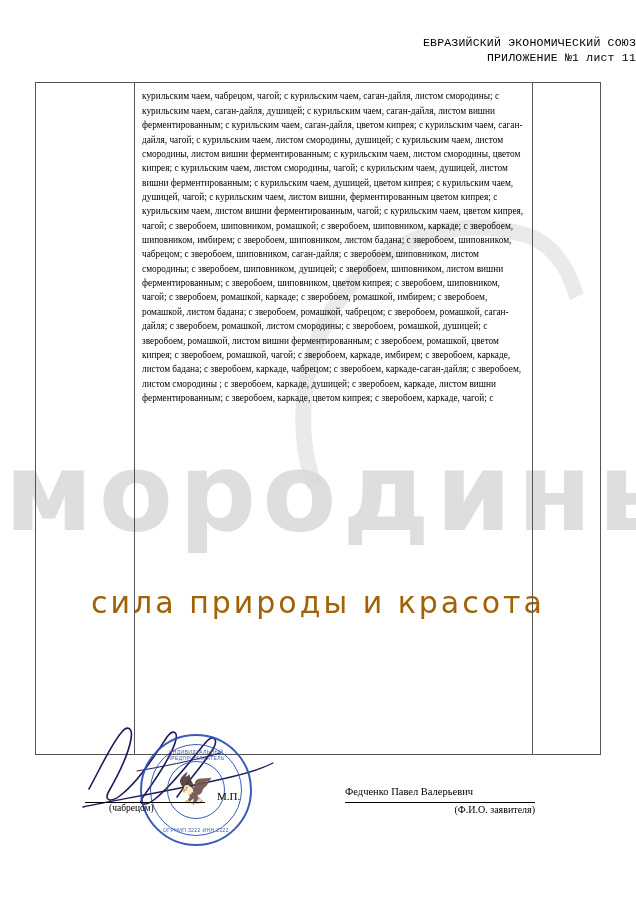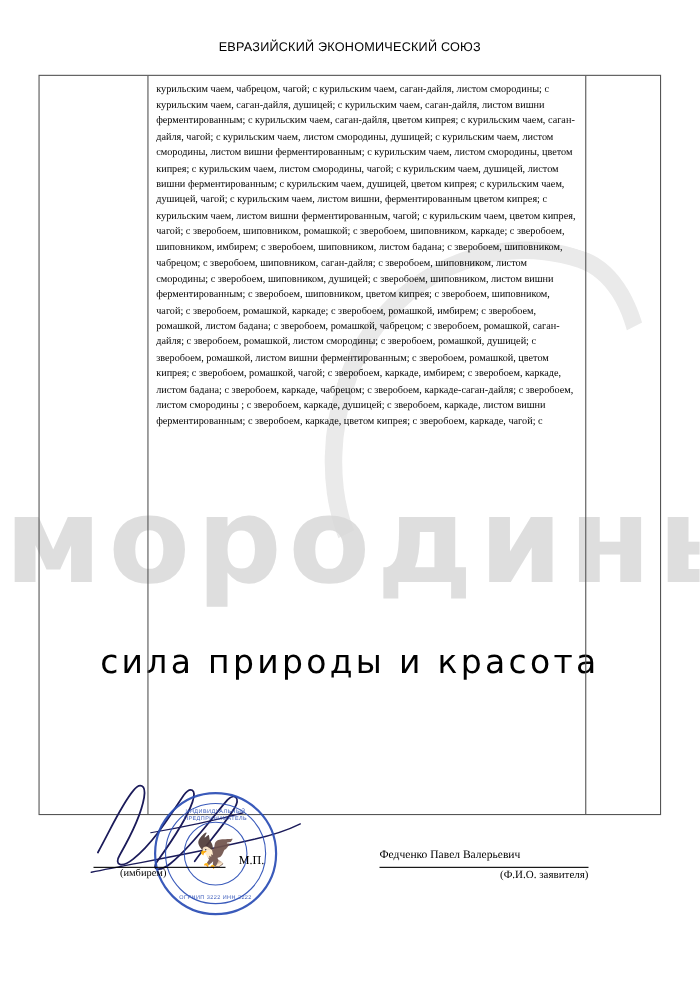--- a/index.html
+++ b/index.html
@@ -47,21 +47,21 @@
     opacity: 0.85;
   }
   .wm-sub {
     position: absolute;
     left: 50%;
     top: 585px;
     transform: translateX(-50%);
     font-family: "DejaVu Sans", sans-serif;
     font-size: 30px;
     letter-spacing: 3px;
-    color: #000000;
+    color: #a16207;
     white-space: nowrap;
   }
   .wm-swirl {
     position: absolute;
     left: 300px;
     top: 210px;
     width: 260px;
     height: 330px;
     border: 16px solid #e3e3e3;
     border-radius: 60% 40% 55% 45% / 50% 60% 40% 50%;
@@ -75,21 +75,22 @@
   .header {
     position: relative;
     z-index: 2;
     text-align: center;
     padding-top: 36px;
     line-height: 1.28;
     font-size: 11.2px;
     letter-spacing: 0.2px;
   }
   .header div {
-    font-family: Liberation Sans, sans-serif;
+    font-family: Liberation Mono, monospace;
+    text-align: right;
   }
   .header .line1 { font-size: 11.5px; }
   .header .line2 { font-size: 11.5px; }
   .header .line3 { font-size: 11.5px; }
 
   
   .table-wrap {
     position: relative;
     z-index: 2;
     margin: 17px 35px 0 35px;
@@ -235,20 +236,21 @@
 <div class="page">
 
   <div class="watermark">
     <div class="wm-swirl"></div>
     <div class="wm-big">смородины</div>
     <div class="wm-sub">сила природы и красота</div>
   </div>
 
   <div class="header">
     <div class="line1">ЕВРАЗИЙСКИЙ ЭКОНОМИЧЕСКИЙ СОЮЗ</div>
+    <div class="line2">ПРИЛОЖЕНИЕ №1 лист 11</div>
   </div>
 
   <div class="table-wrap">
     <div class="col-left">
       <div class="cell-text"></div>
     </div>
     <div class="col-mid">
       <div class="cell-text">курильским чаем, чабрецом, чагой; с курильским чаем, саган-дайля, листом смородины; с курильским чаем, саган-дайля, душицей; с курильским чаем, саган-дайля, листом вишни ферментированным; с курильским чаем, саган-дайля, цветом кипрея; с курильским чаем, саган-дайля, чагой; с курильским чаем, листом смородины, душицей; с курильским чаем, листом смородины, листом вишни ферментированным; с курильским чаем, листом смородины, цветом кипрея; с курильским чаем, листом смородины, чагой; с курильским чаем, душицей, листом вишни ферментированным; с курильским чаем, душицей, цветом кипрея; с курильским чаем, душицей, чагой; с курильским чаем, листом вишни, ферментированным цветом кипрея; с курильским чаем, листом вишни ферментированным, чагой; с курильским чаем, цветом кипрея, чагой; с зверобоем, шиповником, ромашкой; с зверобоем, шиповником, каркаде; с зверобоем, шиповником, имбирем; с зверобоем, шиповником, листом бадана; с зверобоем, шиповником, чабрецом; с зверобоем, шиповником, саган-дайля; с зверобоем, шиповником, листом смородины; с зверобоем, шиповником, душицей; с зверобоем, шиповником, листом вишни ферментированным; с зверобоем, шиповником, цветом кипрея; с зверобоем, шиповником, чагой; с зверобоем, ромашкой, каркаде; с зверобоем, ромашкой, имбирем; с зверобоем, ромашкой, листом бадана; с зверобоем, ромашкой, чабрецом; с зверобоем, ромашкой, саган-дайля; с зверобоем, ромашкой, листом смородины; с зверобоем, ромашкой, душицей; с зверобоем, ромашкой, листом вишни ферментированным; с зверобоем, ромашкой, цветом кипрея; с зверобоем, ромашкой, чагой; с зверобоем, каркаде, имбирем; с зверобоем, каркаде, листом бадана; с зверобоем, каркаде, чабрецом; с зверобоем, каркаде-саган-дайля; с зверобоем, листом смородины ; с зверобоем, каркаде, душицей; с зверобоем, каркаде, листом вишни ферментированным; с зверобоем, каркаде, цветом кипрея; с зверобоем, каркаде, чагой; с</div>
     </div>
     <div class="col-right">
@@ -265,21 +267,21 @@
     </svg>
 
     <div class="stamp">
       <div class="stamp-inner"></div>
       <div class="stamp-text-top">ИНДИВИДУАЛЬНЫЙ ПРЕДПРИНИМАТЕЛЬ</div>
       <div class="stamp-eagle">🦅</div>
       <div class="stamp-text-bottom">ОГРНИП 3222 ИНН 2222</div>
     </div>
 
     <div class="sig-line"></div>
-    <div class="sig-caption">(имбирем)</div>
+    <div class="sig-caption">(чабрецом)</div>
 
     <div class="mp">М.П.</div>
 
     <div class="applicant-name">Федченко Павел Валерьевич</div>
     <div class="name-line"></div>
     <div class="applicant-caption">(Ф.И.О. заявителя)</div>
   </div>
 
 </div>
 

